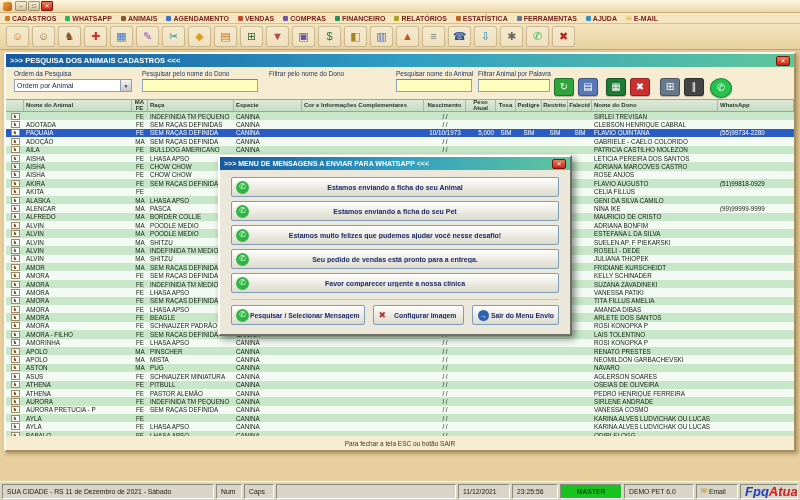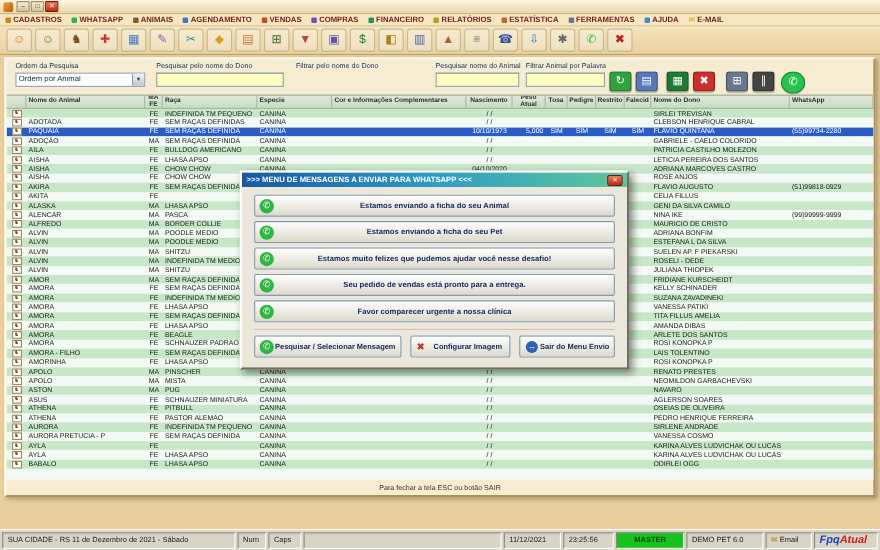--- a/index.html
+++ b/index.html
@@ -69,21 +69,21 @@
   .msg-btn.act .msg-text { padding:0 4px 0 18px; font-size:6.8px; }
   .x-ico { position:absolute; left:5px; font-size:9px; color:#b8342a; line-height:1; }
   .exit-ico { position:absolute; left:5px; width:11px; height:11px; border-radius:50%; background:#2c63b8; color:#fff; font-size:7px; display:flex; align-items:center; justify-content:center; }
 
   
   .statusbar { position:absolute; left:0; right:0; bottom:0; height:19px; background:#d8d4c6; border-top:1px solid #fffdf4; display:flex; align-items:center; gap:2px; padding:0 2px; }
   .seg { height:15px; border:1px solid; border-color:#8b8b7c #ffffff #ffffff #8b8b7c; background:#d8d4c6; font-size:6.8px; color:#20201c; display:flex; align-items:center; padding:0 4px; white-space:nowrap; overflow:hidden; }
   .seg.fill { flex:1; }
   .seg.master { background:#17c41e; color:#004a06; font-weight:bold; justify-content:center; width:62px; }
   .seg .env { color:#b08200; font-size:7px; margin-right:2px; }
-  .seg.brand b { font-style:italic; font-size:10px; }
+  .seg.brand b { font-style:italic; font-size:13px; }
   .seg.brand .b1 { color:#1d3fc0; }
   .seg.brand .b2 { color:#cf2020; }
 </style>
 </head>
 <body>
 
 <div class="desktop">
 
   <div class="titlebar">
     <span class="app-icon"></span>
@@ -208,20 +208,24 @@
       </div>
       <div class="tool">
         <span class="tool-glyph" style="color: rgb(40, 194, 78);">✆</span>
       </div>
       <div class="tool">
         <span class="tool-glyph" style="color: rgb(194, 32, 32);">✖</span>
       </div>
     </div>
 
   <div class="window">
+    <div class="wtitle">
+      <span>&gt;&gt;&gt; PESQUISA DOS ANIMAIS CADASTROS &lt;&lt;&lt;</span>
+      <span class="wclose">✕</span>
+    </div>
 
     <div class="controls" id="controls">
       <span class="lbl" style="left:8px;top:3px">Ordem da Pesquisa</span>
       <div class="dropdown" style="left:8px;top:12px;width:118px">
         <span class="dd-val">Ordem por Animal</span>
         <span class="dd-arrow">▼</span>
       </div>
       <span class="lbl" style="left:136px;top:3px">Pesquisar pelo nome do Dono</span>
       <input class="input" style="left: 136px; top: 12px; width: 116px;">
       <span class="lbl" style="left:263px;top:3px">Filtrar pelo nome do Dono</span>

